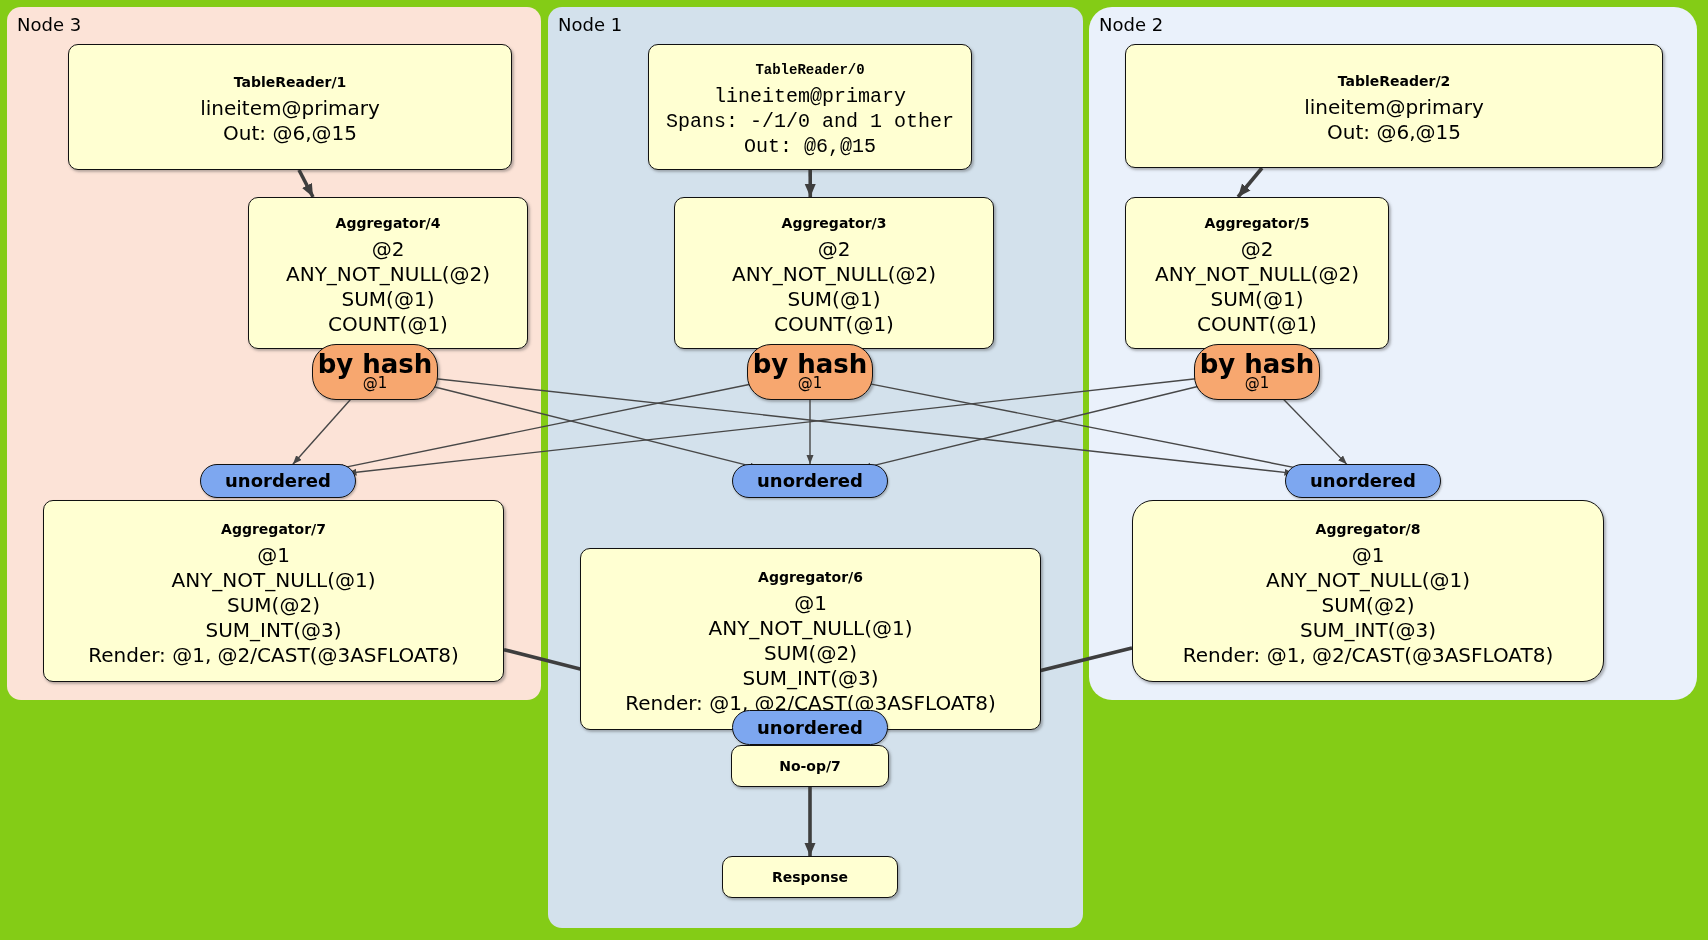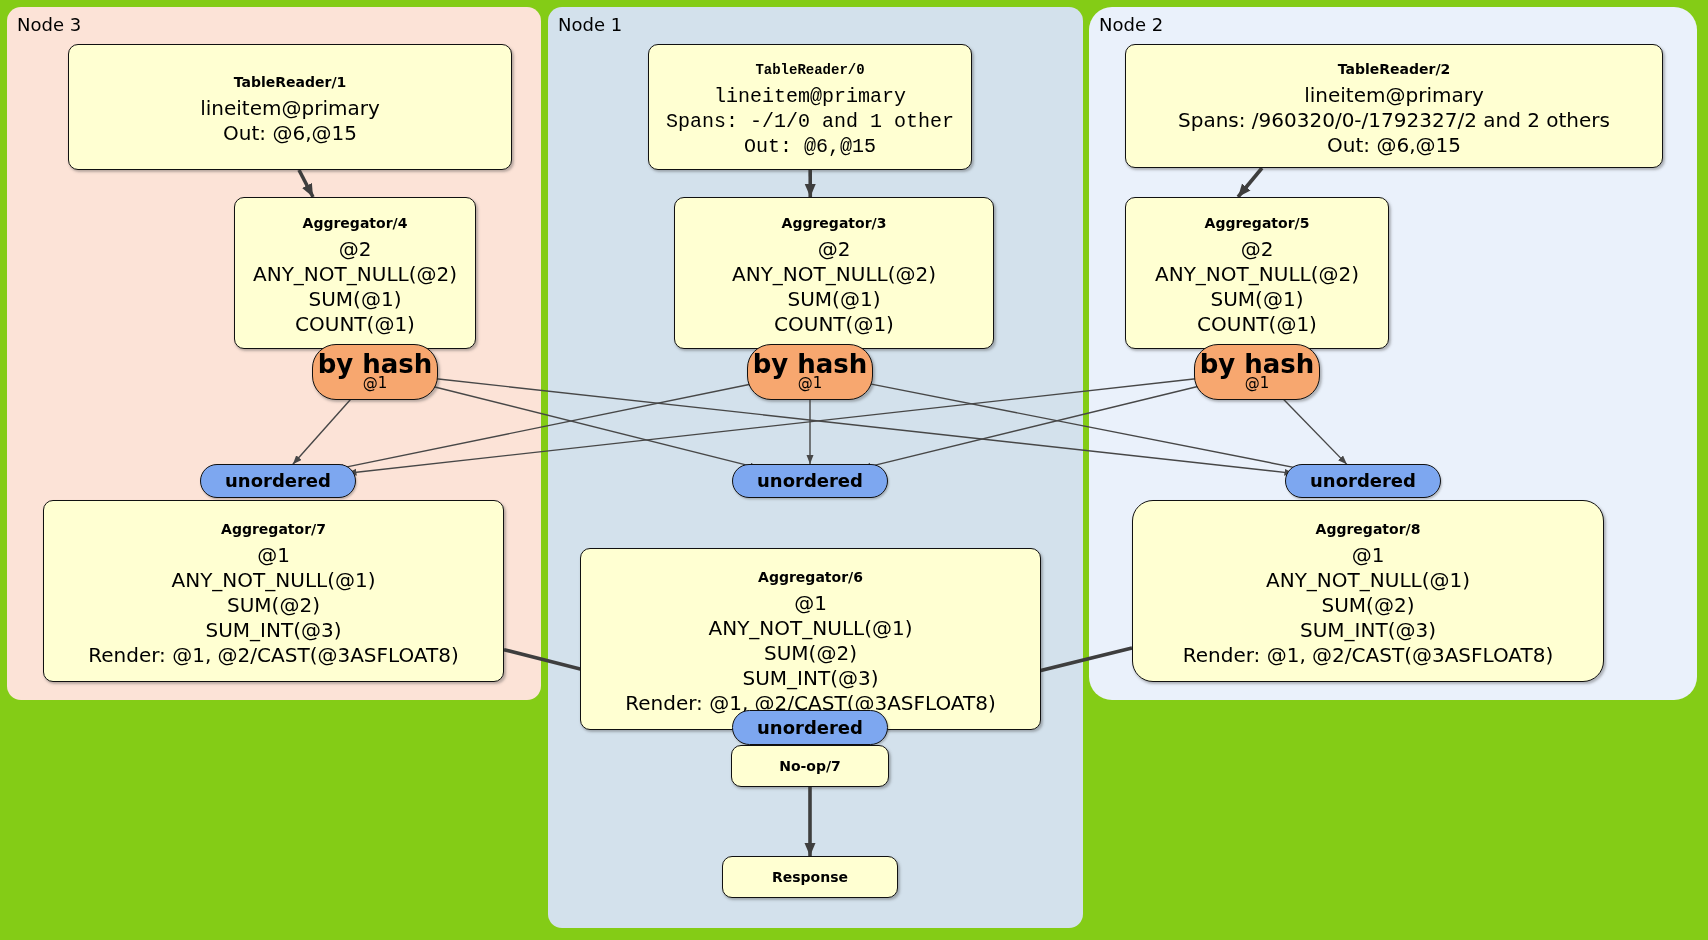--- a/index.html
+++ b/index.html
@@ -26,21 +26,21 @@
   .hash-title{font-weight:bold;font-size:26px;line-height:22px;}
   .hash-sub{font-size:15px;line-height:17px;}
 
   .stream{background:var(--stream_fill,#7da7f0);border:1.8px solid #111;border-radius:18px;
     box-shadow:1px 1.5px 2px rgba(60,60,60,0.3);}
   .stream-label{font-weight:bold;font-size:18px;line-height:18px;}
 
   #n-tr1{left:68px;top:44px;width:444px;height:126px;}
   #n-tr0{left:648px;top:44px;width:324px;height:126px;font-family:Liberation Mono, monospace;}
   #n-tr2{left:1125px;top:44px;width:538px;height:124px;}
-  #n-agg4{left:234px;top:197px;width:242px;height:152px;}
+  #n-agg4{left:248px;top:197px;width:280px;height:152px;}
   #n-agg3{left:674px;top:197px;width:320px;height:152px;}
   #n-agg5{left:1125px;top:197px;width:264px;height:152px;}
   #n-bh3{left:312px;top:344px;width:126px;height:56px;}
   #n-bh1{left:747px;top:344px;width:126px;height:56px;}
   #n-bh2{left:1194px;top:344px;width:126px;height:56px;}
   #n-u3{left:200px;top:464px;width:156px;height:34px;}
   #n-u1{left:732px;top:464px;width:156px;height:34px;}
   #n-u2{left:1285px;top:464px;width:156px;height:34px;}
   #n-agg7{left:43px;top:500px;width:461px;height:182px;}
   #n-agg6{left:580px;top:500px;width:461px;height:182px;margin-top:48px;}
@@ -100,21 +100,20 @@
   <div class="pnode box" id="n-tr0">
     <div class="node-title">TableReader/0</div>
     <div class="node-line">lineitem@primary</div>
     <div class="node-line">Spans: -/1/0 and 1 other</div>
     <div class="node-line">Out: @6,@15</div>
   </div>
 
   <div class="pnode box" id="n-tr2">
     <div class="node-title">TableReader/2</div>
     <div class="node-line">lineitem@primary</div>
-    <div class="node-line">Spans: /960320/0-/1792327/2 and 2 others</div>
     <div class="node-line">Out: @6,@15</div>
   </div>
 
   <div class="pnode box" id="n-agg4">
     <div class="node-title">Aggregator/4</div>
     <div class="node-line">@2</div>
     <div class="node-line">ANY_NOT_NULL(@2)</div>
     <div class="node-line">SUM(@1)</div>
     <div class="node-line">COUNT(@1)</div>
   </div>

